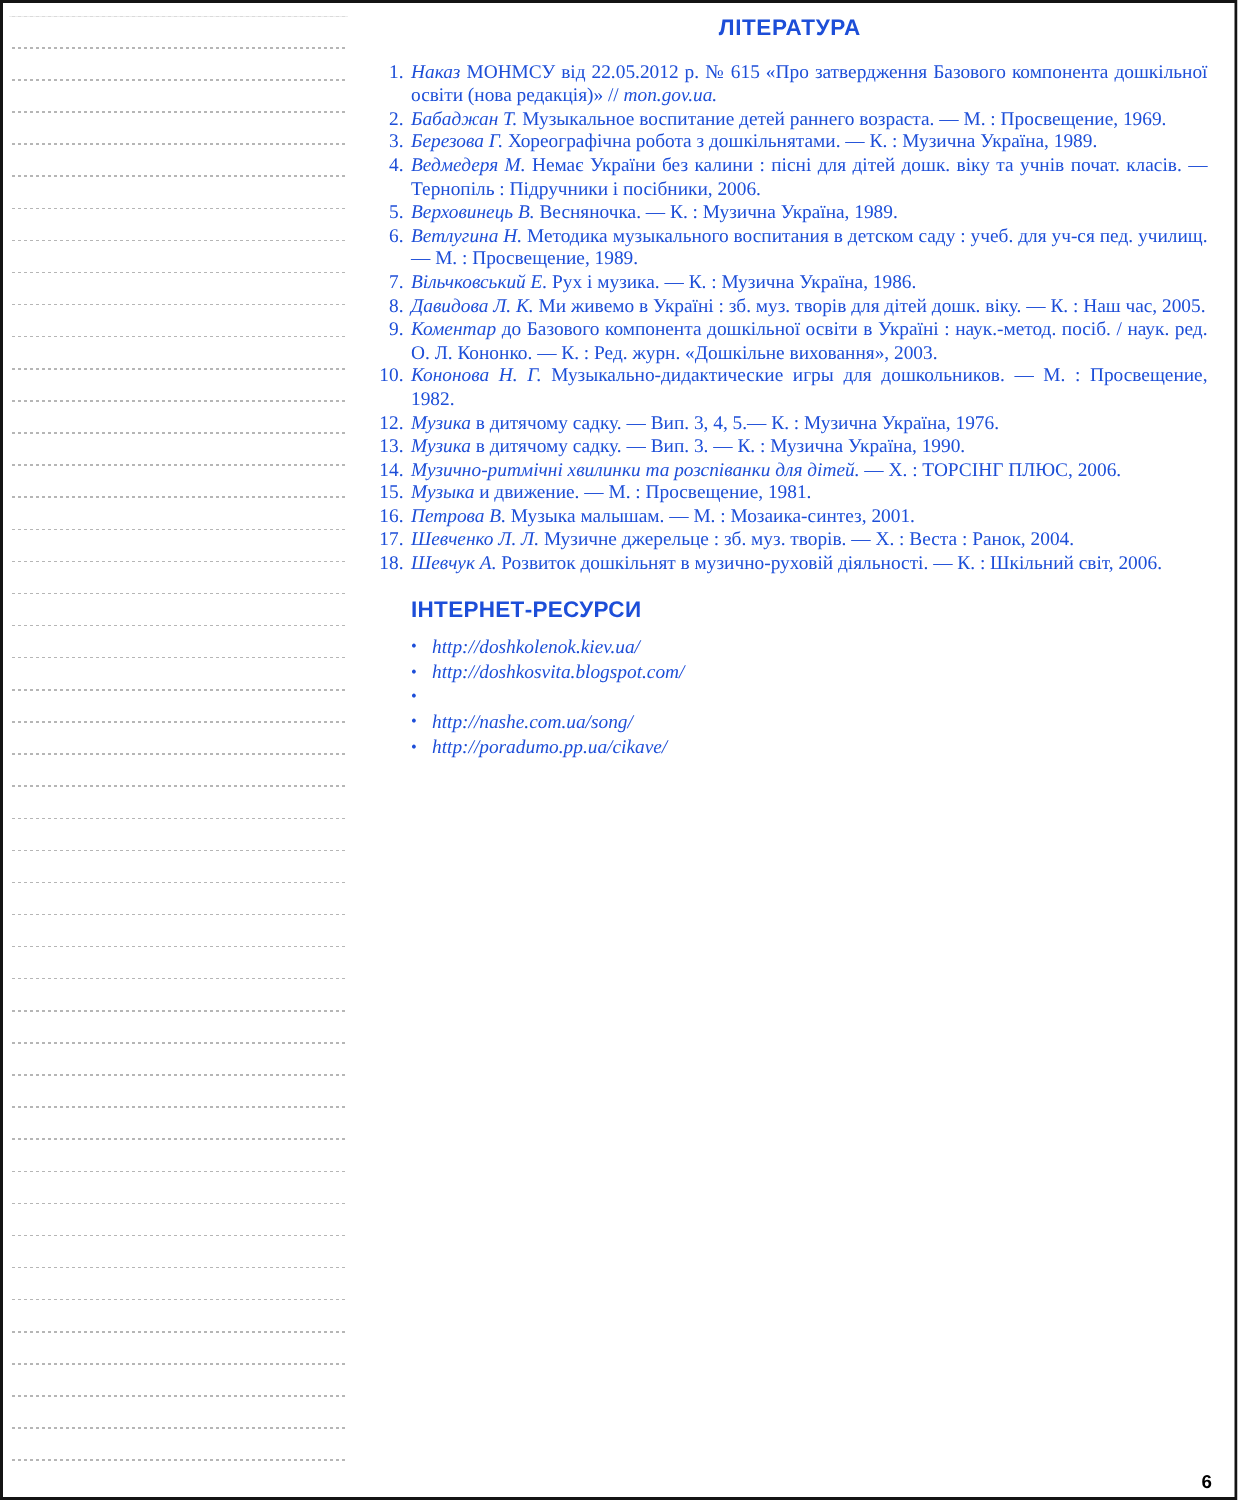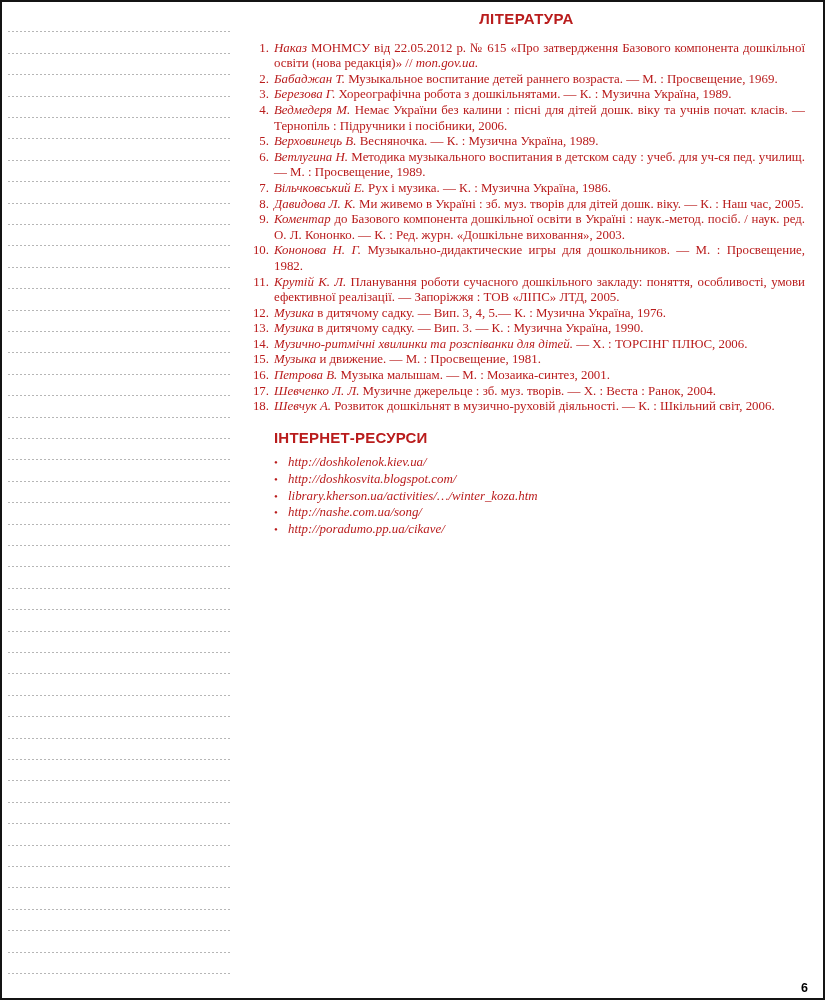--- a/index.html
+++ b/index.html
@@ -9,21 +9,21 @@
     border:2px solid #141414; background:#ffffff; overflow:hidden;
   }
   .margin-lines {
     position:absolute; left:4px; top:9px; width:226px; height:982px;
     background-image:
       repeating-linear-gradient(90deg, #ffffff 0 2px, rgba(0,0,0,0) 2px 4px),
       repeating-linear-gradient(180deg, rgba(0,0,0,0) 0 20.4px, #b6b6b6 20.4px 21.4px);
   }
   .content {
     position:absolute; left:246px; top:6px; width:557px;
-    font-size:12.9px; line-height:15.6px; color:#b91c1c;
+    font-size:12.9px; line-height:15.6px; color:#1d4ed8;
   }
   .title {
     font-family:"Liberation Sans", sans-serif; font-weight:bold;
     font-size:15px; letter-spacing:0.4px; text-align:center;
     margin:3px 0 14px 0;
   }
   .refs { margin:0; padding:0; list-style:none; }
   .ref { display:flex; }
   .ref .num { flex:0 0 21px; text-align:right; padding-right:5px; }
   .ref .txt { flex:1; text-align:justify; }
@@ -85,24 +85,20 @@
       </li>
       <li class="ref">
         <span class="num">9.</span>
         <span class="txt"><i>Коментар</i><span> до Базового компонента дошкільної освіти в Україні : наук.-метод. посіб. / наук. ред. О. Л. Кононко. — К. : Ред. журн. «Дошкільне виховання», 2003.</span><i></i></span>
       </li>
       <li class="ref">
         <span class="num">10.</span>
         <span class="txt"><i>Кононова Н. Г.</i><span> Музыкально-дидактические игры для дошкольников. — М. : Просвещение, 1982.</span><i></i></span>
       </li>
       <li class="ref">
-        <span class="num">11.</span>
-        <span class="txt"><i>Крутій К. Л.</i><span> Планування роботи сучасного дошкільного закладу: поняття, особливості, умови ефективної реалізації. — Запоріжжя : ТОВ «ЛІПС» ЛТД, 2005.</span><i></i></span>
-      </li>
-      <li class="ref">
         <span class="num">12.</span>
         <span class="txt"><i>Музика</i><span> в дитячому садку. — Вип. 3, 4, 5.— К. : Музична Україна, 1976.</span><i></i></span>
       </li>
       <li class="ref">
         <span class="num">13.</span>
         <span class="txt"><i>Музика</i><span> в дитячому садку. — Вип. 3. — К. : Музична Україна, 1990.</span><i></i></span>
       </li>
       <li class="ref">
         <span class="num">14.</span>
         <span class="txt"><i>Музично-ритмічні хвилинки та розспіванки для дітей.</i><span> — Х. : ТОРСІНГ ПЛЮС, 2006.</span><i></i></span>
@@ -131,21 +127,20 @@
       <li class="url-item">
         <span class="bullet">•</span>
         <i>http://doshkolenok.kiev.ua/</i>
       </li>
       <li class="url-item">
         <span class="bullet">•</span>
         <i>http://doshkosvita.blogspot.com/</i>
       </li>
       <li class="url-item">
         <span class="bullet">•</span>
-        <i>library.kherson.ua/activities/…/winter_koza.htm</i>
       </li>
       <li class="url-item">
         <span class="bullet">•</span>
         <i>http://nashe.com.ua/song/</i>
       </li>
       <li class="url-item">
         <span class="bullet">•</span>
         <i>http://poradumo.pp.ua/cikave/</i>
       </li>
     </ul>

